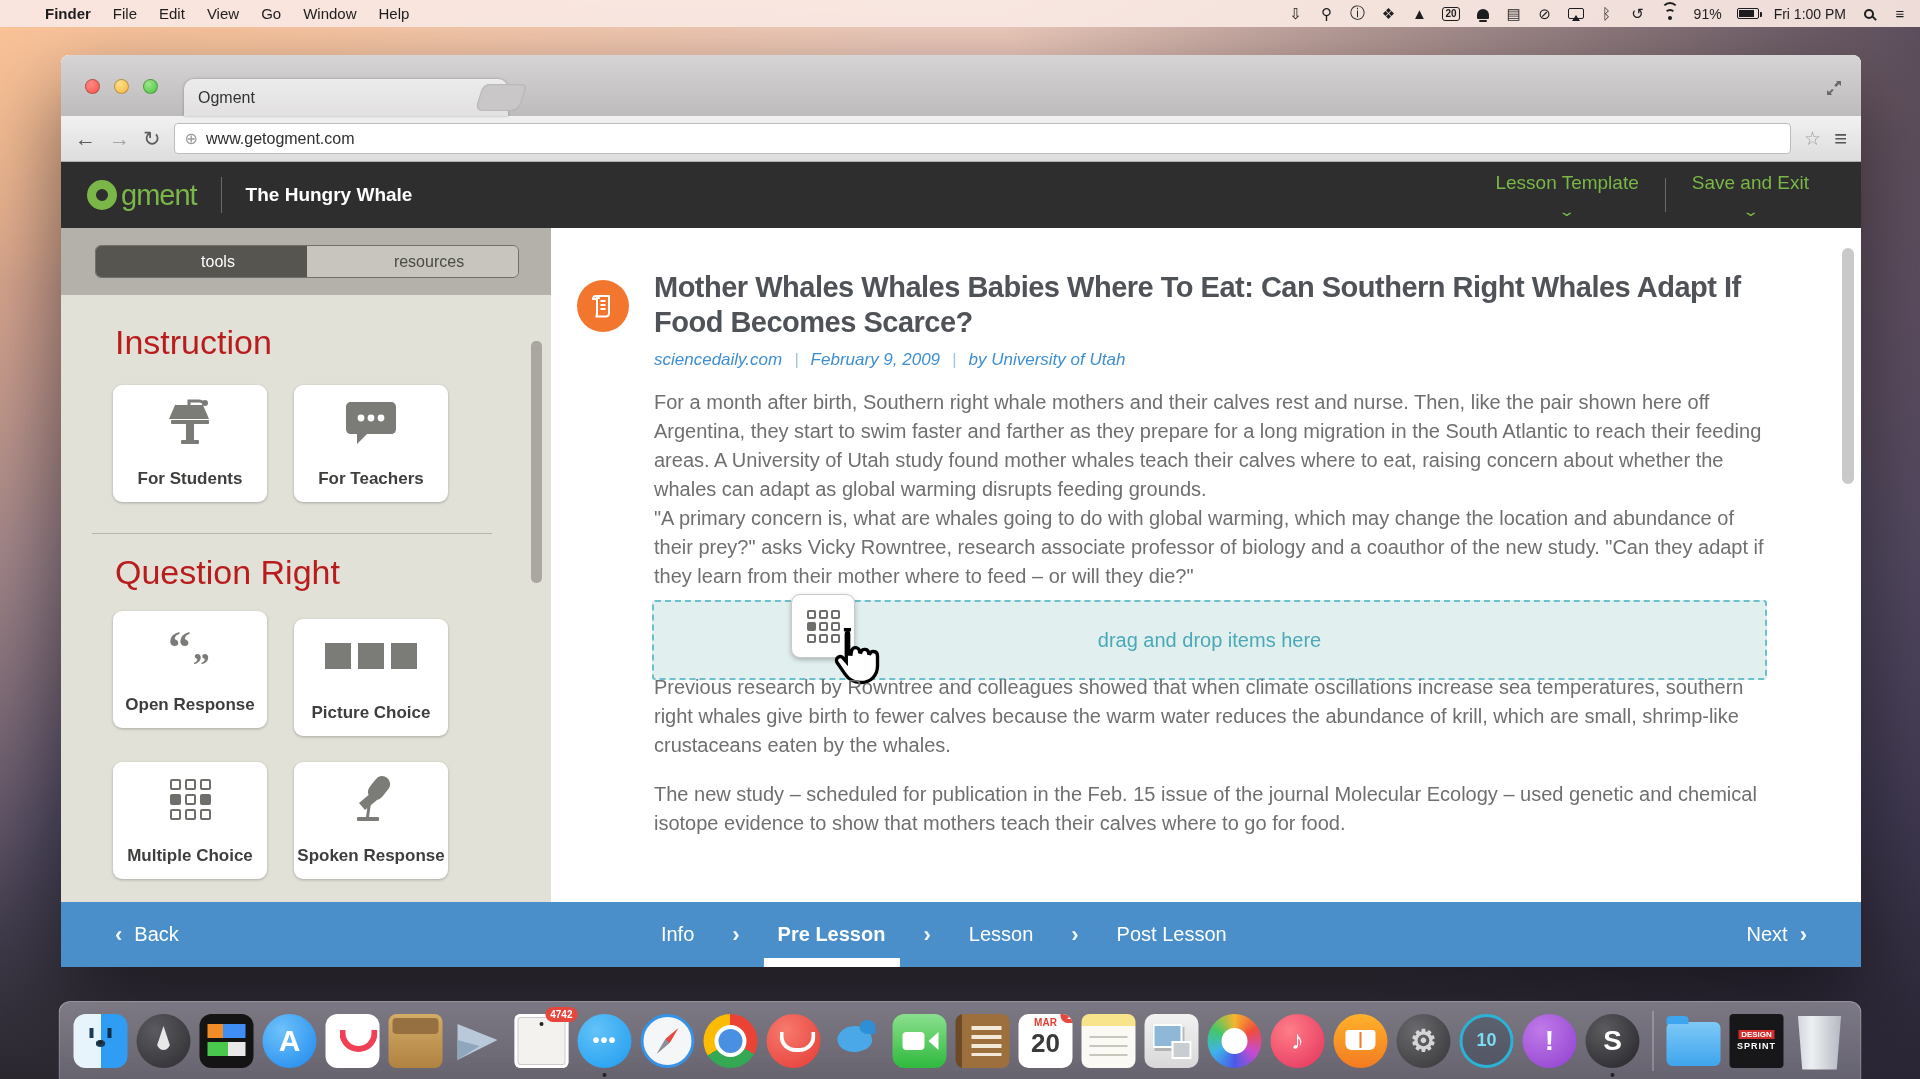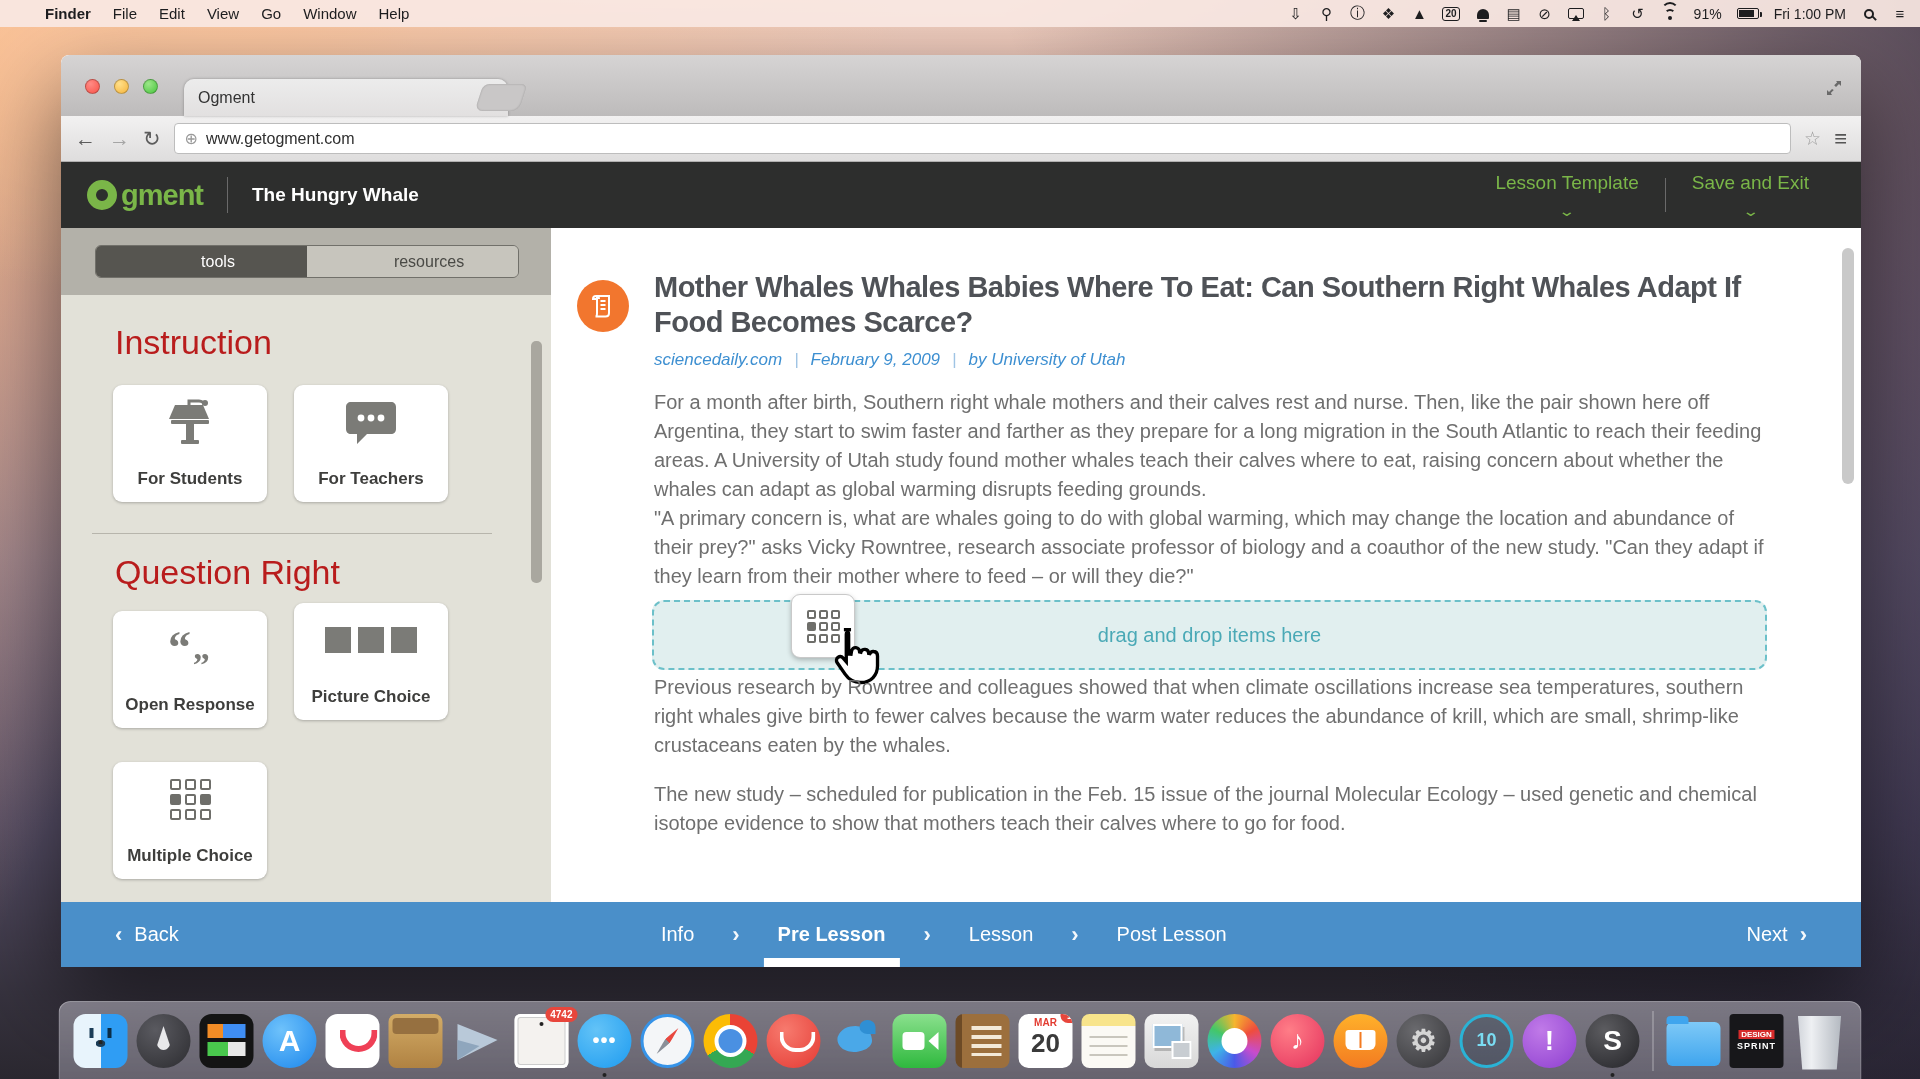--- a/index.html
+++ b/index.html
@@ -62,21 +62,21 @@
     display:flex;align-items:center;padding:0 10px;gap:8px;font-size:16px;color:#2f2f2f;}
   .globe{color:#9a9a9a;font-size:16px;}
   .star{color:#9a9a9a;font-size:19px;}
   .hamb{color:#555;font-size:22px;}
 
   
   .appheader{position:absolute;top:107px;left:0;right:0;height:66px;background:#2d2e2d;
     display:flex;align-items:center;padding:0 26px;z-index:5;}
   .brand{display:flex;align-items:center;gap:2px;}
   .oring{width:30px;height:30px;border:9px solid #7ab648;border-radius:50%;display:inline-block;}
-  .brandtxt{color:#7ab648;font-size:29px;font-weight:bold;letter-spacing:-1px;margin-left:2px;}
+  .brandtxt{color:#7ab648;font-size:29px;font-weight:normal;letter-spacing:-1px;margin-left:2px;}
   .hdivider{width:1px;height:36px;background:#6a6a6a;margin:0 24px;}
   .lessonname{color:#fff;font-size:19px;font-weight:bold;}
   .hactions{margin-left:auto;display:flex;align-items:center;color:#7ab648;font-size:19px;}
   .haction{display:flex;align-items:center;gap:9px;padding:0 26px;flex-direction:column;}
   .hchev{font-size:14px;transform:scaleX(1.5);}
   .vsep{width:1px;height:34px;background:#6a6a6a;}
 
   
   .sidestrip{position:absolute;top:173px;left:0;width:490px;height:67px;background:#b3b1a9;}
   .sidetabs{position:absolute;left:34px;top:17px;width:424px;height:33px;display:flex;border-radius:6px;overflow:hidden;
@@ -89,21 +89,21 @@
   .h-instruction{top:28px;}
   .h-question{top:258px;}
   .card{position:absolute;width:154px;height:117px;background:#fff;border-radius:9px;
     box-shadow:0 1px 3px rgba(0,0,0,.25);display:flex;flex-direction:column;align-items:center;justify-content:flex-end;
     padding-bottom:13px;gap:10px;}
   .cardlabel{font-size:17px;font-weight:bold;color:#3e3e3c;}
   .cardicon{flex:1;display:flex;align-items:center;justify-content:center;color:#7b7b77;}
   .c-students{left:52px;top:90px;}
   .c-teachers{left:233px;top:90px;}
   .c-open{left:52px;top:316px;}
-  .c-picture{left:233px;top:308px;}
+  .c-picture{left:233px;top:324px;}
   .c-multi{left:52px;top:467px;}
   .c-spoken{left:233px;top:467px;}
   .sdivider{position:absolute;left:31px;top:238px;width:400px;height:1px;background:#b7b5ac;}
   .sscroll{position:absolute;left:470px;top:46px;width:11px;height:242px;background:#a9a79f;border-radius:5px;}
   
   .quoteic{font-family:"Liberation Serif",serif;font-weight:bold;font-size:46px;line-height:0.4;color:#7b7b77;letter-spacing:2px;}
   .quoteic .q2{font-size:34px;vertical-align:-14px;}
   .sqrow{display:flex;gap:7px;}
   .sqrow i{width:26px;height:26px;background:#7b7b77;}
   .gridic{display:grid;grid-template-columns:repeat(3,11px);grid-auto-rows:11px;gap:4px;}
@@ -115,22 +115,22 @@
   .articleicon{position:absolute;left:26px;top:52px;width:52px;height:52px;border-radius:50%;background:#f2762e;
     display:flex;align-items:center;justify-content:center;}
   .atitle{position:absolute;left:103px;top:42px;width:1130px;font-size:29px;line-height:35px;font-weight:bold;
     color:#4f5257;letter-spacing:-0.5px;}
   .ameta{position:absolute;left:103px;top:122px;font-size:17px;color:#3d8fd1;display:flex;gap:12px;font-style:italic;}
   .ameta .msep{color:#9fc4e4;}
   .abody{position:absolute;left:103px;width:1115px;font-size:20px;line-height:29px;color:#6f6f6f;}
   .p1{top:160px;}
   .p3{top:445px;}
   .p4{top:552px;}
-  .dropzone{position:absolute;left:101px;top:372px;width:1115px;height:70px;background:#e1efef;
-    border:2px dashed #6cc0c9;border-radius:12px;display:flex;align-items:center;justify-content:center;
+  .dropzone{position:absolute;left:101px;top:372px;width:1115px;height:80px;background:#e1efef;
+    border:2px dashed #6cc0c9;border-radius:3px;display:flex;align-items:center;justify-content:center;
     font-size:20px;color:#4aa9b6;}
   .dragtile{position:absolute;left:240px;top:366px;width:64px;height:64px;background:#fff;border:1px solid #c9c9c9;
     border-radius:9px;box-shadow:0 2px 5px rgba(0,0,0,.25);display:flex;align-items:center;justify-content:center;}
   .dragtile .gridic{grid-template-columns:repeat(3,9px);grid-auto-rows:9px;gap:3px;}
   .handcur{position:absolute;left:272px;top:398px;width:58px;height:62px;}
   .mscroll{position:absolute;right:7px;top:20px;width:12px;height:236px;background:#c9c9c9;border-radius:6px;}
 
   
   .footer{position:absolute;left:0;right:0;bottom:0;height:65px;background:#4a8fc9;color:#fff;
     display:flex;align-items:center;font-size:20px;z-index:6;}
@@ -368,20 +368,33 @@
             <i class="f"></i>
             <i></i>
             <i class="f"></i>
             <i></i>
             <i></i>
             <i></i>
           </span>
       </span>
       <span class="cardlabel">Multiple Choice</span>
     </div>
+    <div class="card c-spoken">
+      <span class="cardicon">
+        <svg width="52" height="52" viewBox="0 0 52 52">
+            <g fill="#7b7b77">
+              <rect x="26" y="2" width="16" height="26" rx="8" transform="rotate(38 34 15)"></rect>
+              <path d="M14 30l12-10 6 7-12 10z"></path>
+              <rect x="22" y="28" width="3" height="18" transform="rotate(8 23 37)"></rect>
+              <rect x="12" y="44" width="22" height="4" rx="1"></rect>
+            </g>
+          </svg>
+      </span>
+      <span class="cardlabel">Spoken Response</span>
+    </div>
     <div class="sscroll"></div>
   </div>
 
   <div class="main">
     <div class="articleicon">
       <svg width="26" height="26" viewBox="0 0 26 26">
           <g fill="none" stroke="#fff" stroke-width="2">
             <path d="M7 3h12v17c0 2-1.5 3.5-3.5 3.5H5.5C7 23.5 7 21 7 20z"></path>
             <path d="M7 6c0-1.7-1.3-3-3-3s-3 1.3-3 3h5" transform="translate(2 0)"></path>
             <path d="M10.5 8h5M10.5 12h5M10.5 16h5"></path>

